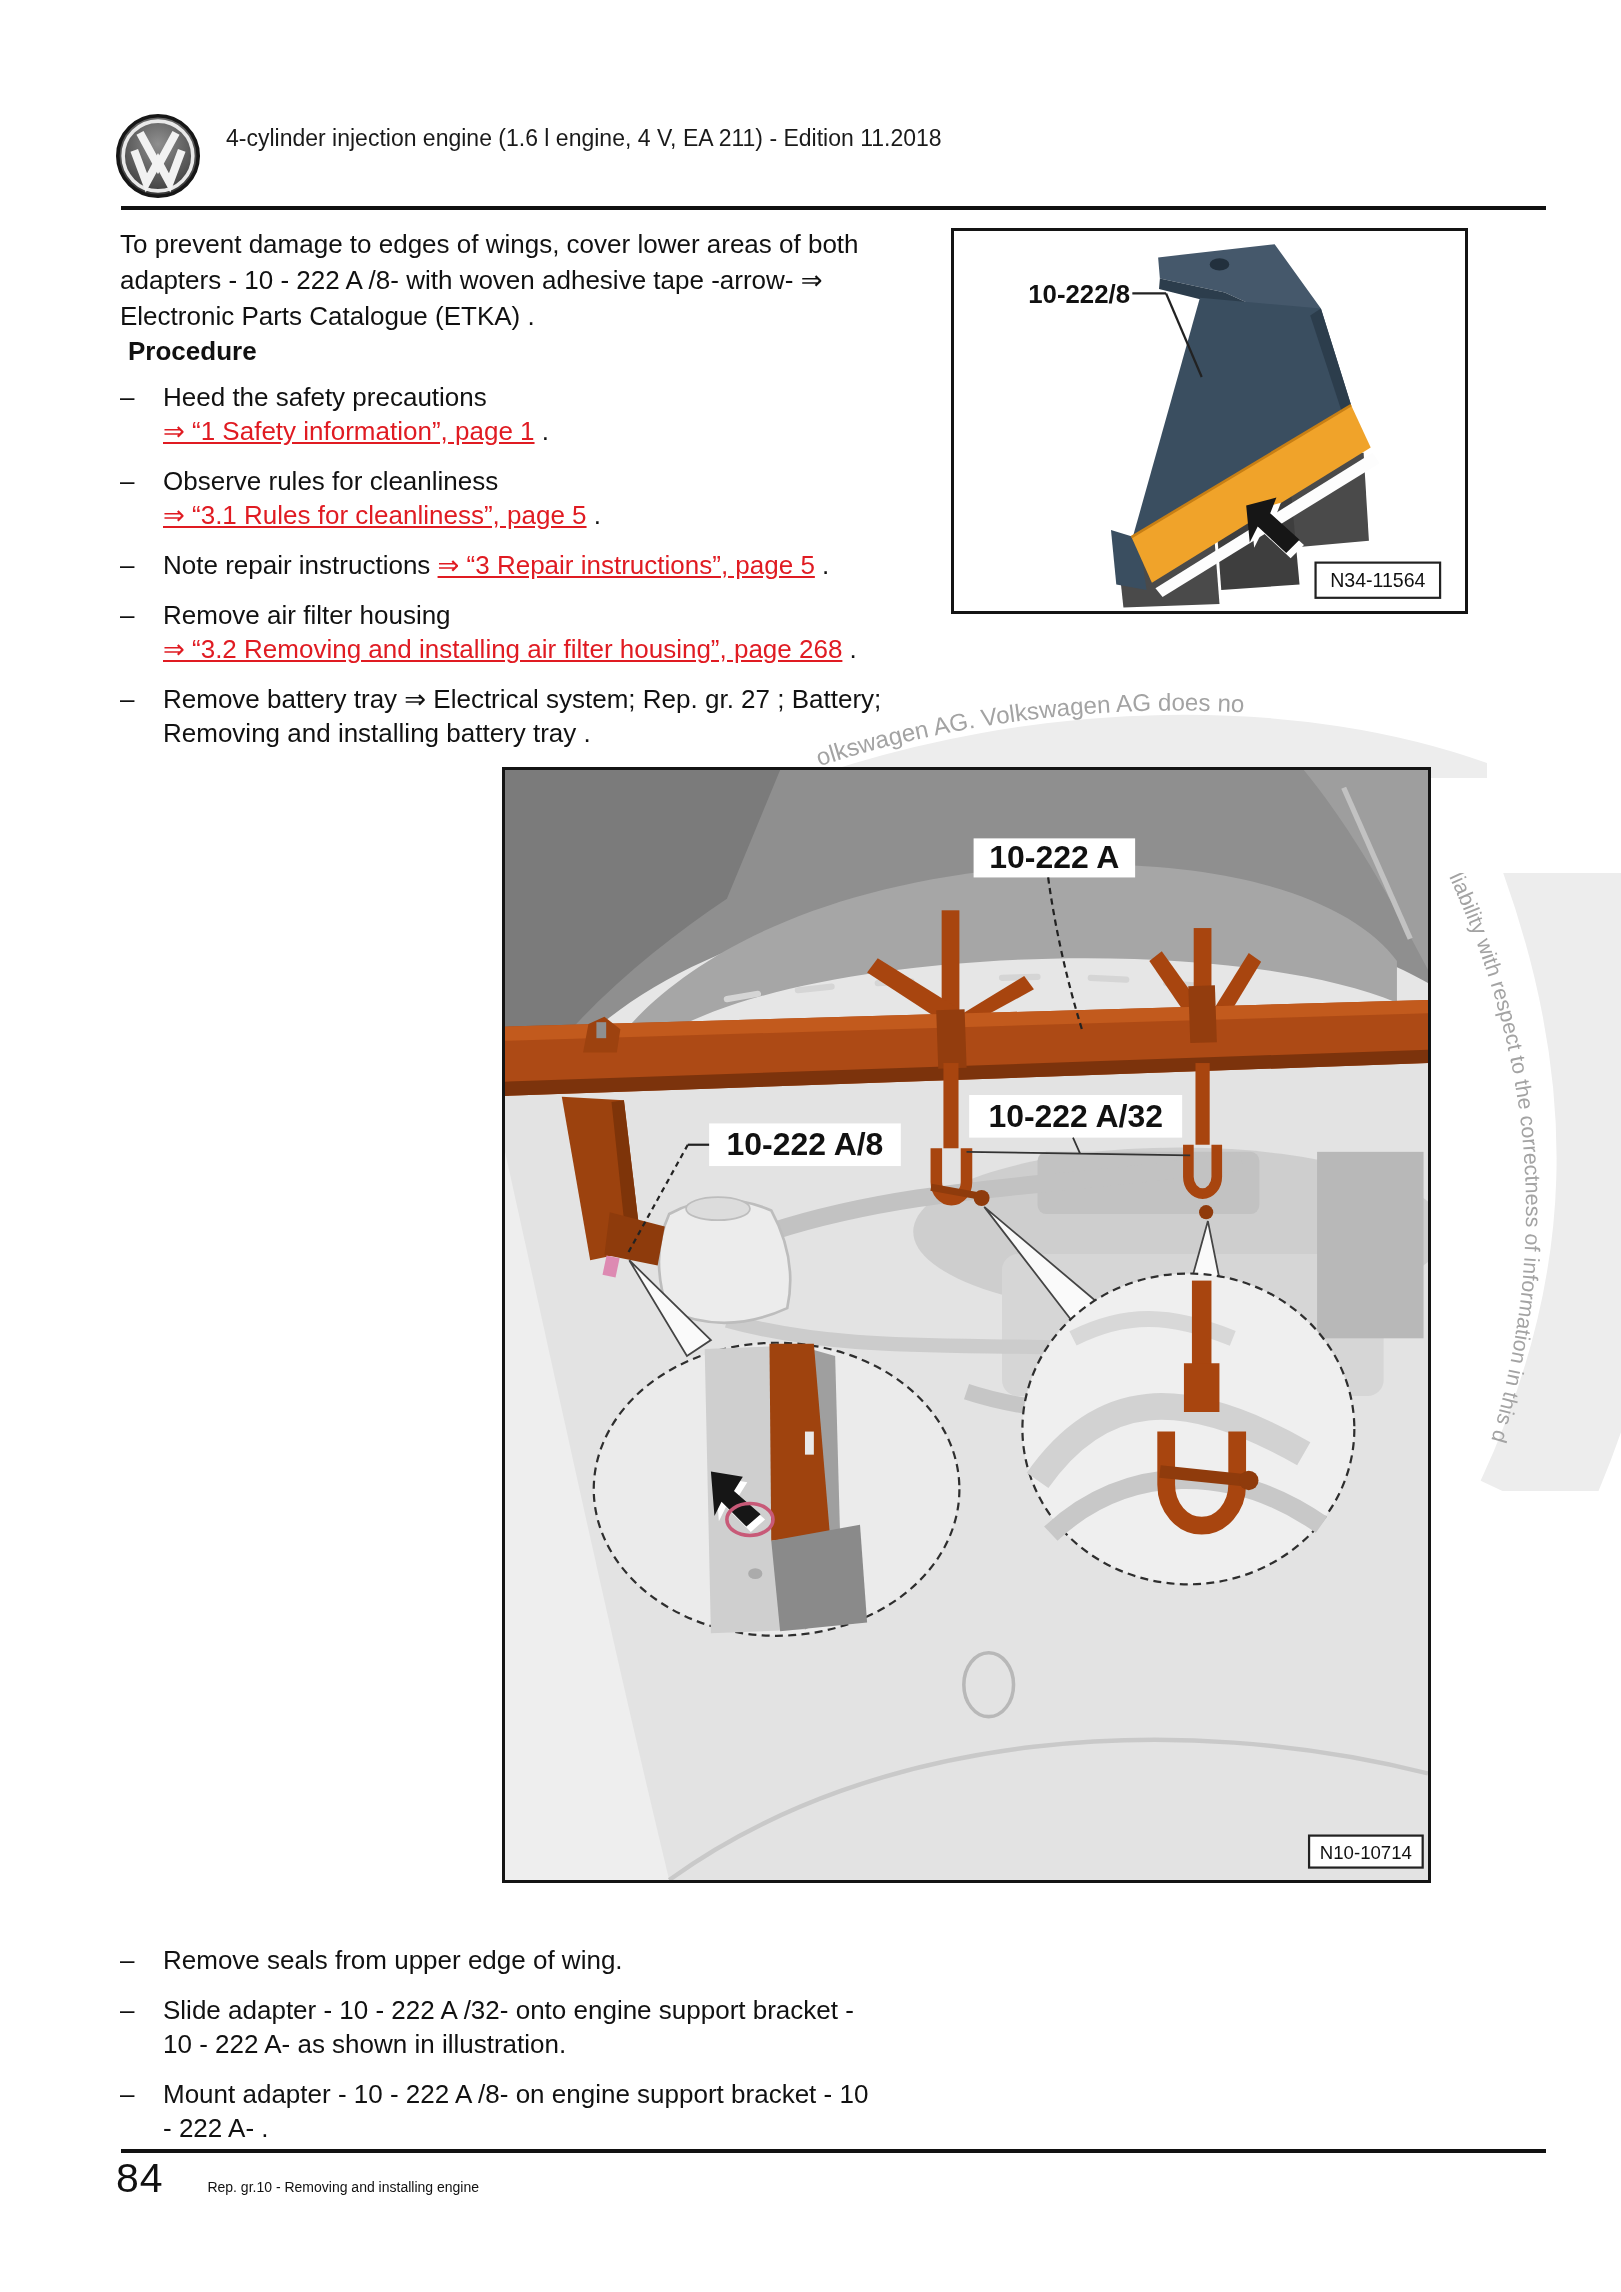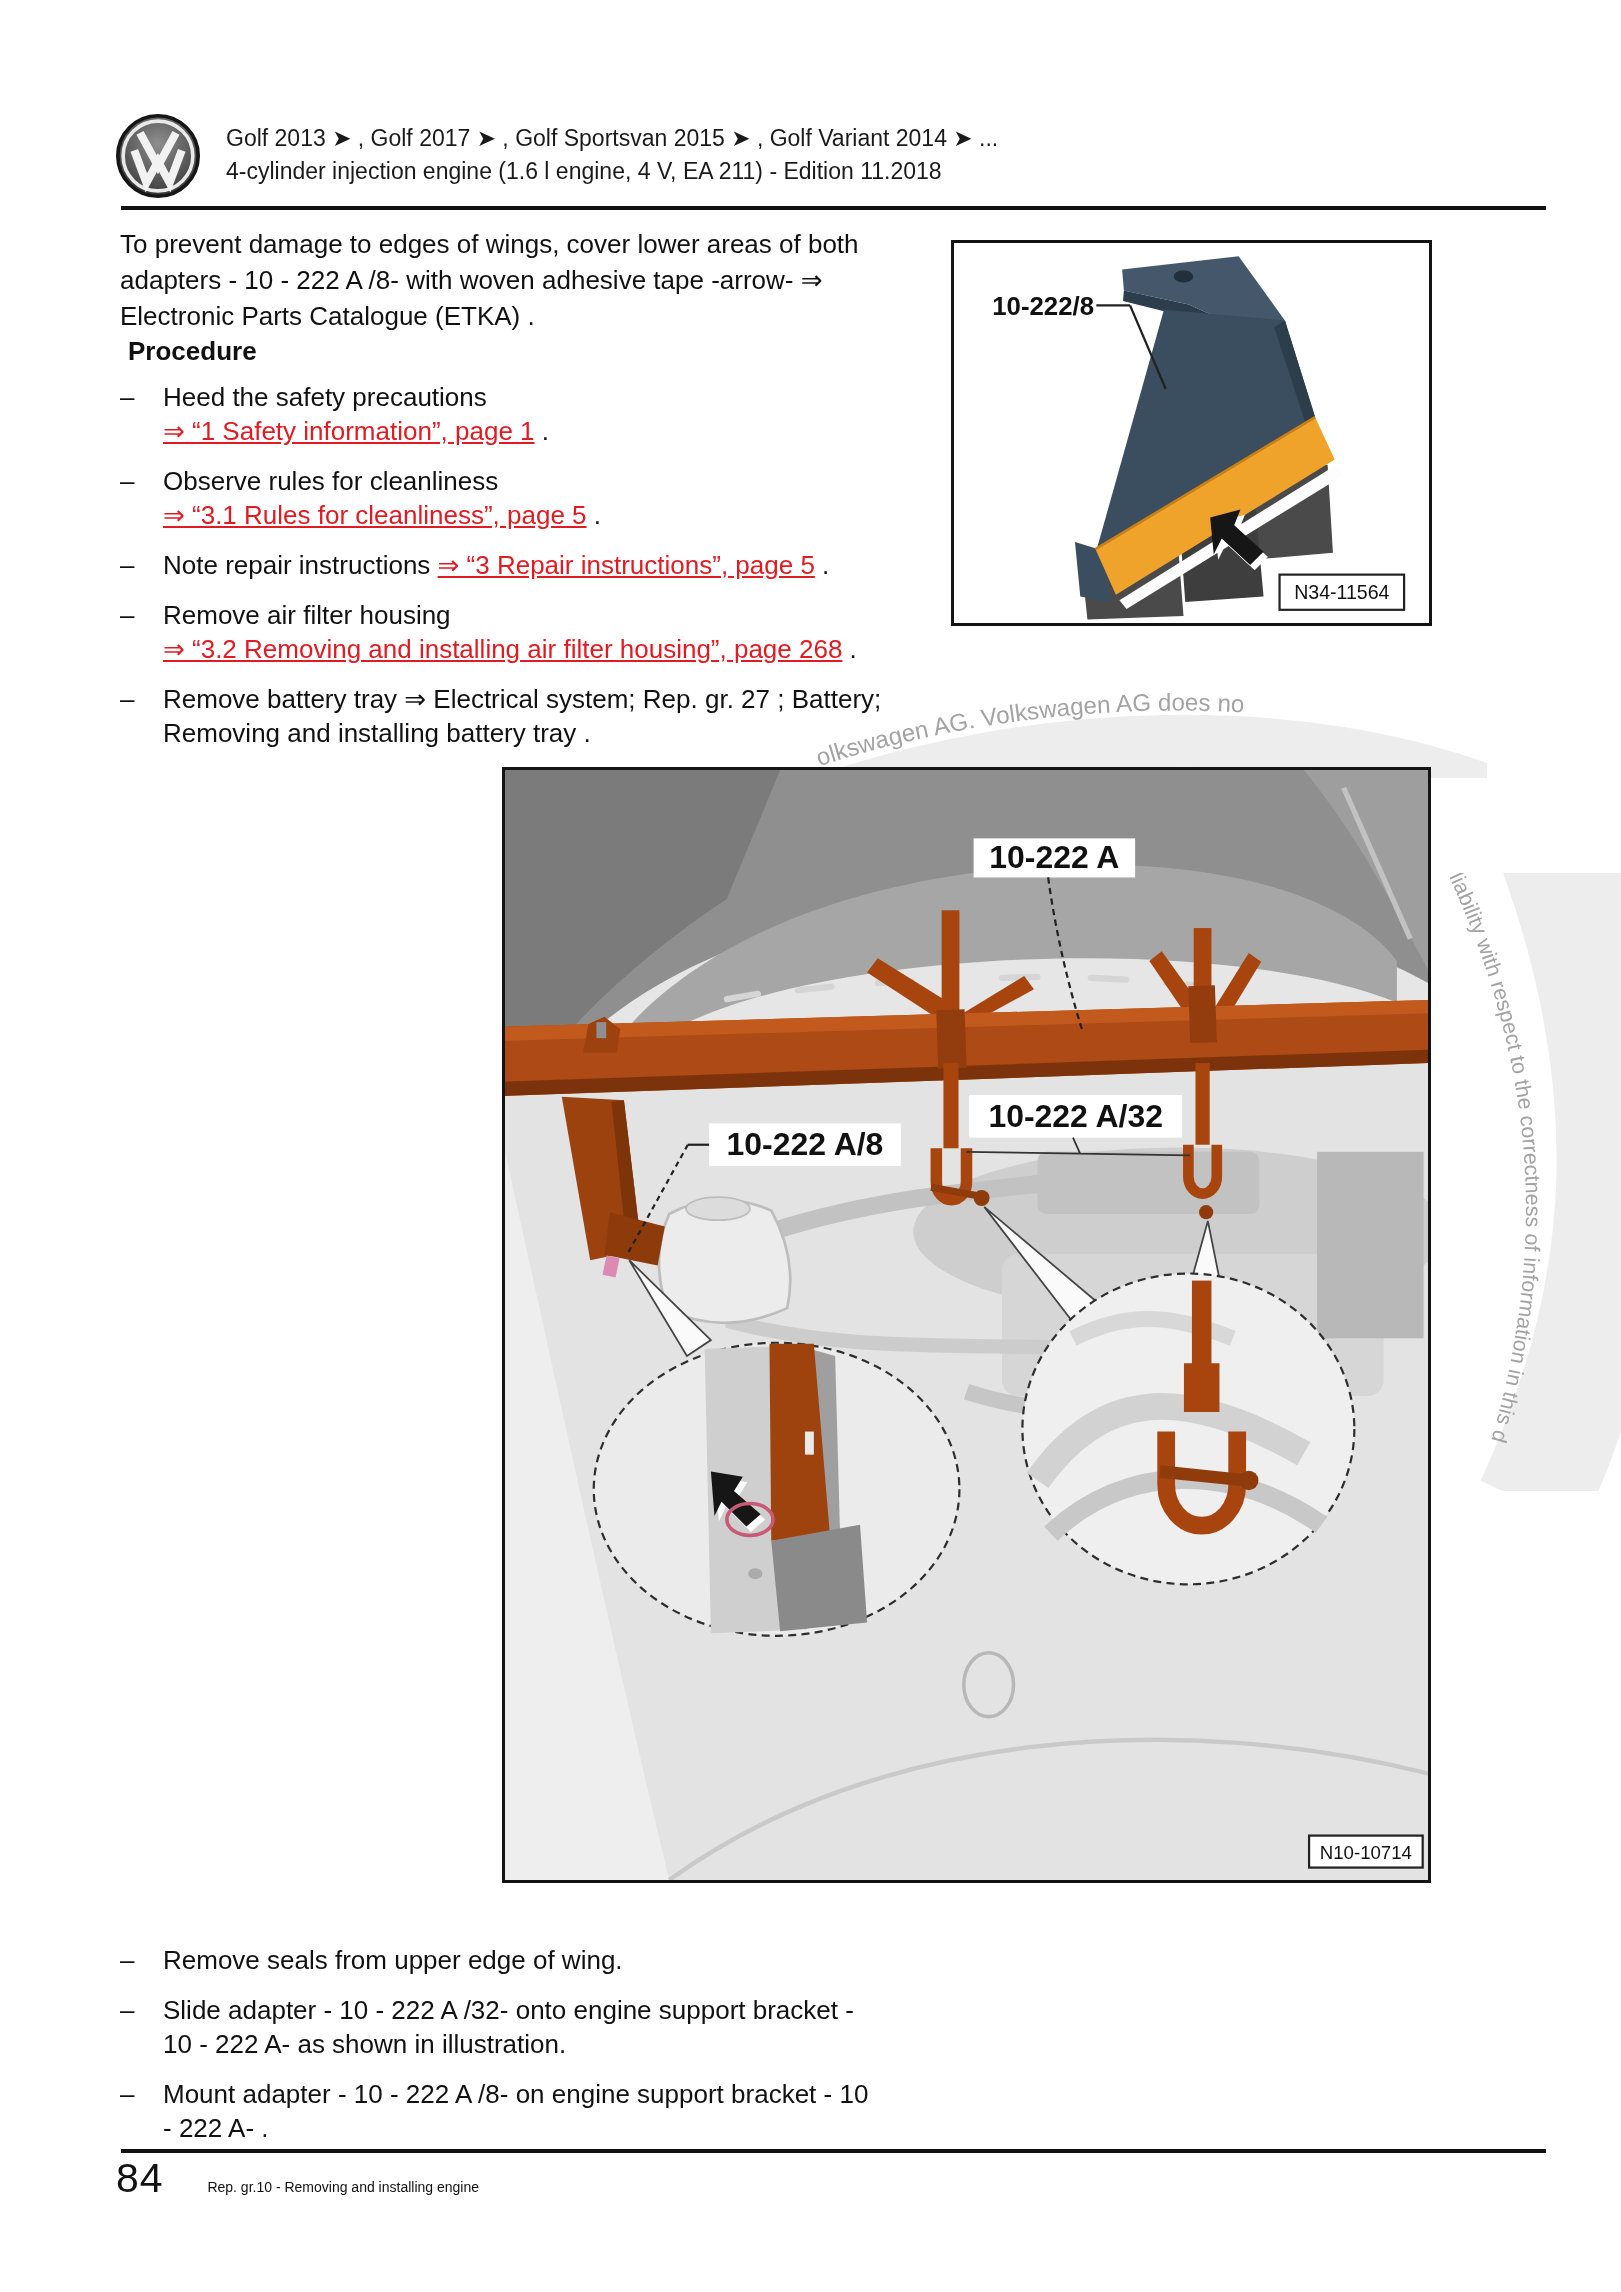--- a/index.html
+++ b/index.html
@@ -17,21 +17,21 @@
   .list{left:120px;z-index:2;}
   #proc-list{top:380px;width:851px;}
   #post-list{top:1943px;width:887px;}
   .li{display:flex;margin-bottom:16px;font-size:26px;line-height:34px;}
   .dash{width:43px;flex:0 0 43px;}
   .litext{flex:1;}
   .ml{white-space:pre-line;}
   .xref{color:#e01b22;text-decoration:underline;cursor:pointer;}
   
   .figframe{border:3.6px solid #141414;background:#fff;z-index:1;}
-  #fig-small{left:951px;top:240px;width:475px;height:380px;}
+  #fig-small{left:951px;top:228px;width:475px;height:380px;padding-left:36px;}
   #fig-main{left:502px;top:767px;width:923px;height:1110px;background:#15803d;}
   .figframe svg{display:block;width:100%;height:100%;}
   
   .wm{z-index:0;}
   #wm-top{left:797px;top:681px;width:690px;height:97px;}
   #wm-right{left:1413px;top:873px;width:209px;height:618px;}
   
   #footer-rule{top:2149px;height:3.6px;}
   #footer{left:116px;top:2155px;display:flex;align-items:baseline;z-index:2;}
   #page-num{font-size:41px;font-weight:400;letter-spacing:0.9px;}
@@ -61,21 +61,20 @@
           <stop offset="70%" stop-color="#4a4a4a"></stop>
           <stop offset="100%" stop-color="#222"></stop>
       </radialGradient>
     </defs>
     <circle cx="47" cy="47" r="45" fill="url(#lg)" stroke="#161616" stroke-width="4"></circle>
     <circle cx="47" cy="47" r="39" fill="none" stroke="#e9e9e9" stroke-width="4"></circle>
     <path d="M29,25 L47,58 L65,25" fill="none" stroke="#f2f2f2" stroke-width="9" stroke-linecap="square"></path>
     <path d="M22,45 L34,77 L47,53 L60,77 L72,45" fill="none" stroke="#f2f2f2" stroke-width="9" stroke-linecap="square"></path>
   </svg>
   <div id="title" class="abs">
-    <div>Golf 2013 ➤ , Golf 2017 ➤ , Golf Sportsvan 2015 ➤ , Golf Variant 2014 ➤ ...</div>
     <div>4-cylinder injection engine (1.6 l engine, 4 V, EA 211) - Edition 11.2018</div>
   </div>
   <div id="header-rule" class="abs rule"></div>
 
   <div id="intro" class="abs">To prevent damage to edges of wings, cover lower areas of both
 adapters - 10 - 222 A /8- with woven adhesive tape -arrow- ⇒
 Electronic Parts Catalogue (ETKA) .</div>
   <div id="procedure-h" class="abs">Procedure</div>
 
   <div id="proc-list" class="abs list">

